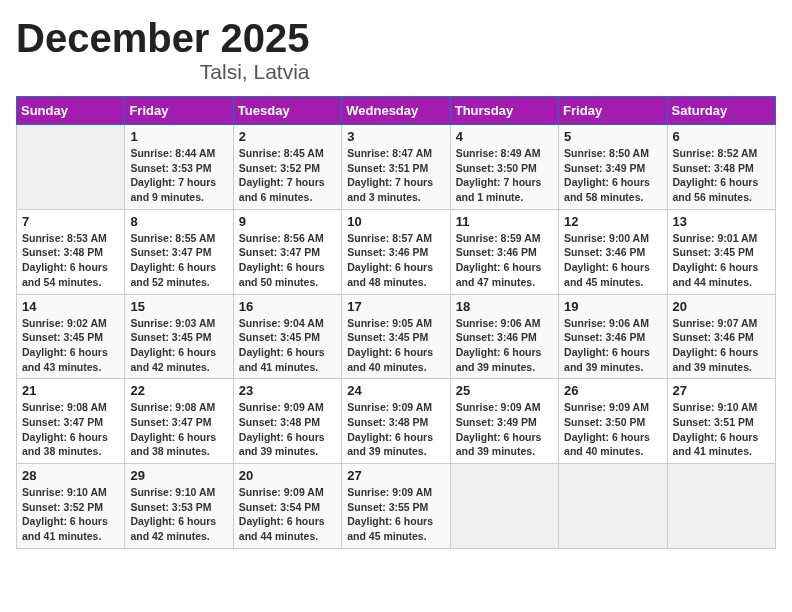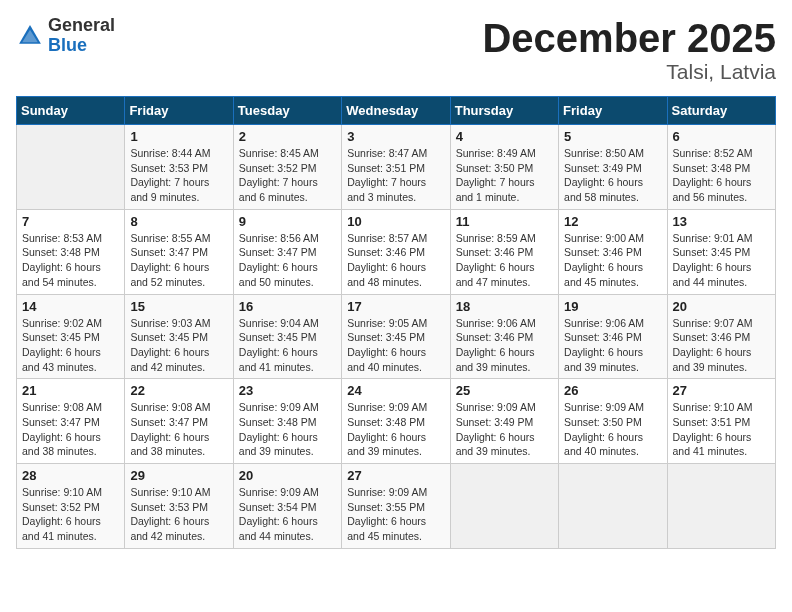--- a/index.html
+++ b/index.html
@@ -48,21 +48,21 @@
     .location {
       font-size: 21px;
       color: #555;
     }
     table {
       width: 100%;
       border-collapse: collapse;
       font-size: 11px;
     }
     thead tr th {
-      background: #0c4a6e;
+      background: #a21caf;
       color: #fff;
       padding: 6px 4px;
       text-align: left;
       font-size: 13px;
       font-weight: bold;
       border: 1px solid #1a6fbd;
     }
     tbody tr td {
       border: 1px solid #ccc;
       vertical-align: top;
@@ -80,39 +80,30 @@
       font-weight: bold;
       font-size: 13px;
       color: #222;
       display: block;
       margin-bottom: 2px;
     }
     .day-info {
       color: #333;
       font-size: 10.5px;
       line-height: 1.4;
+      font-weight: bold;
     }
     .empty-cell {
       background: #f0f0f0 !important;
     }
   </style>
 </head>
 <body>
 
 <div class="header">
-  <div class="logo">
-    <svg class="logo-icon" viewBox="0 0 36 36">
-      <polygon points="18,4 32,28 4,28" fill="#1a6fbd"></polygon>
-      <polygon points="18,10 28,26 8,26" fill="#fff" opacity="0.3"></polygon>
-    </svg>
-    <div class="logo-text">
-      <span>General</span>
-      <span>Blue</span>
-    </div>
-  </div>
   <div class="title-block">
     <div class="month-title">December 2025</div>
     <div class="location">Talsi, Latvia</div>
   </div>
 </div>
 
 <table>
   <thead>
     <tr>
       <th>Sunday</th>

